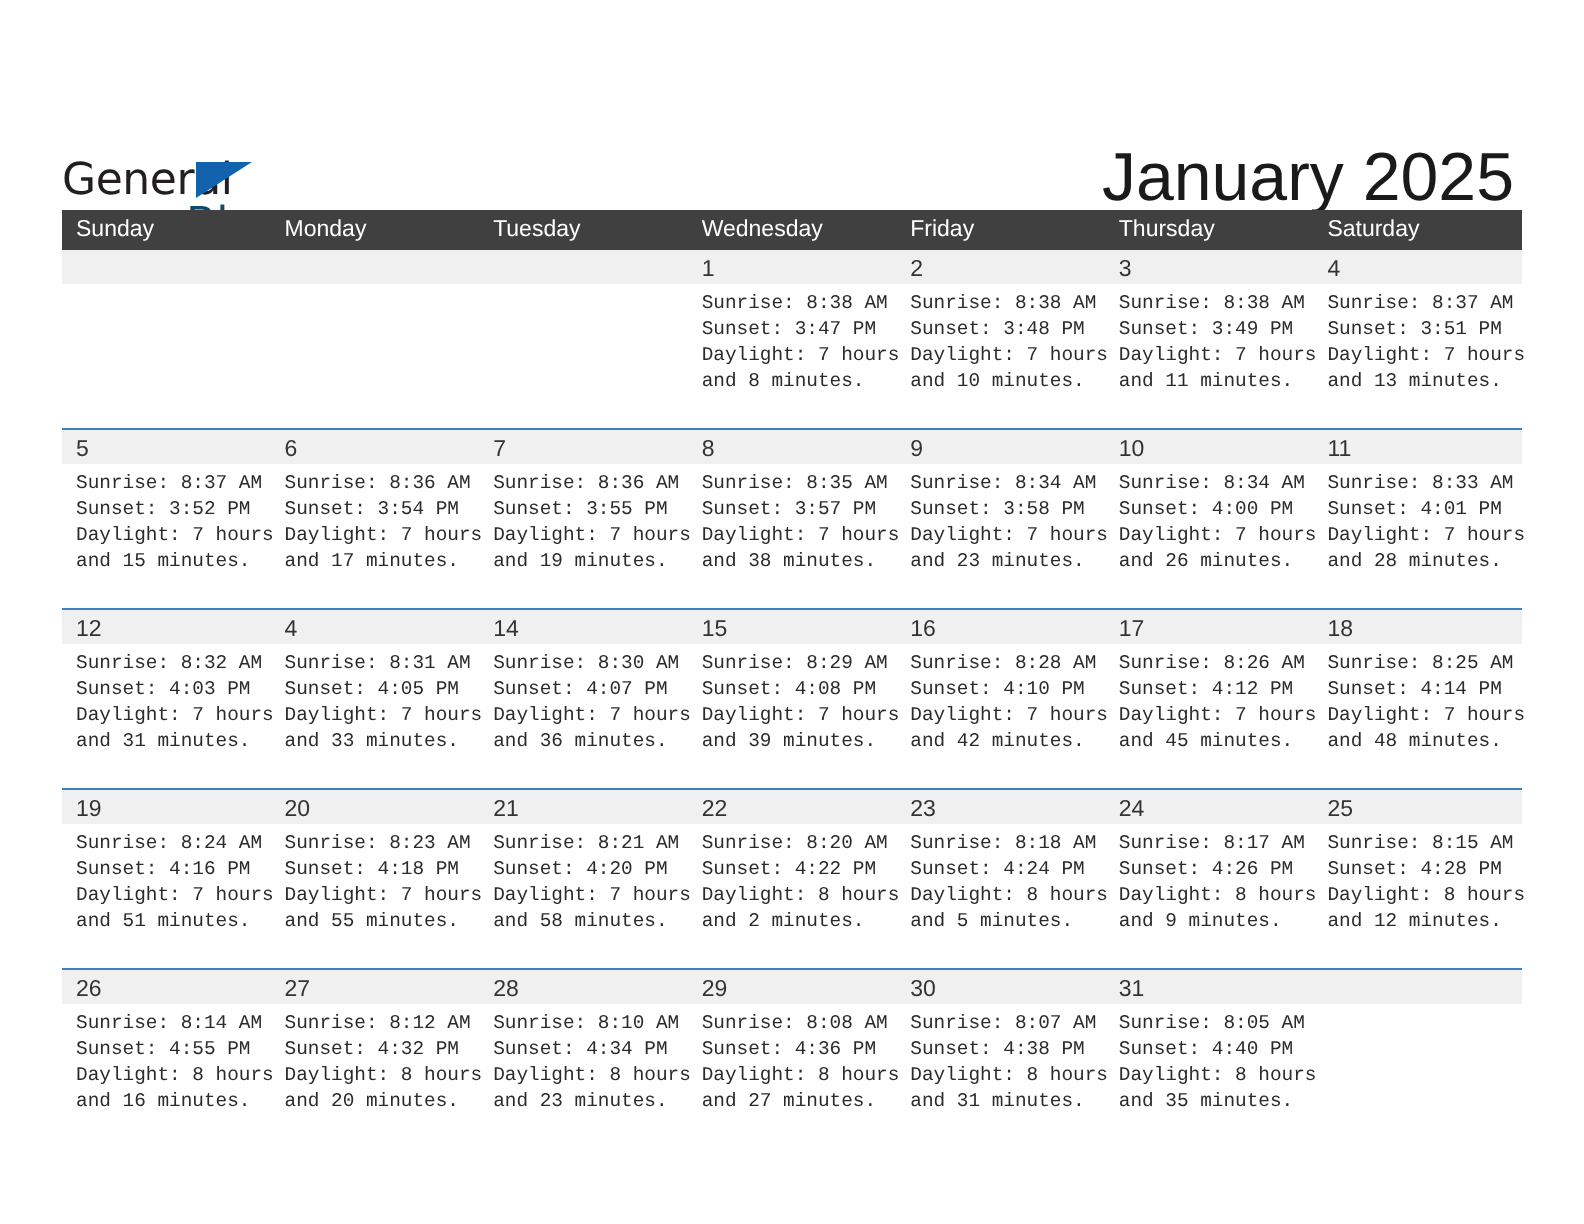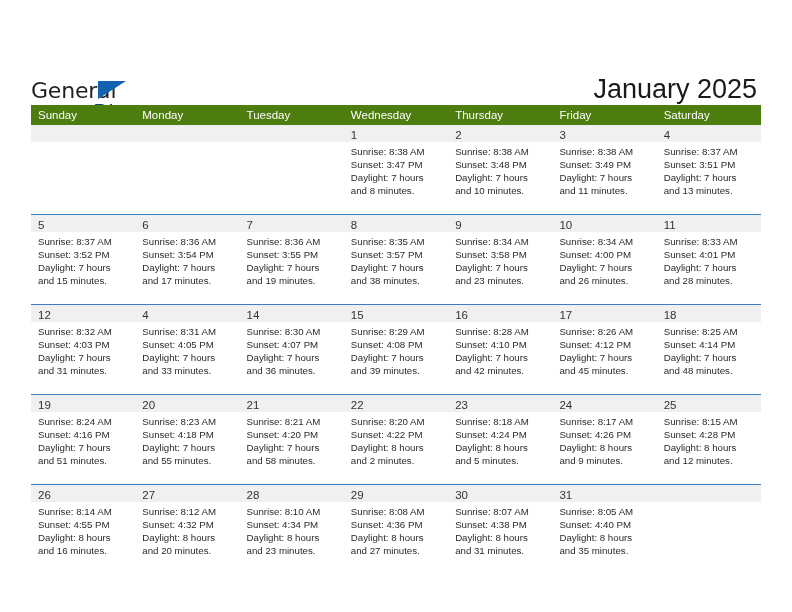--- a/index.html
+++ b/index.html
@@ -68,21 +68,21 @@
     line-height: 26px;
   }
 
   .title-block {
     position: absolute;
     right: 0;
     top: 0;
     text-align: right;
   }
   .cal-title {
-    font-size: 27px;
+    font-size: 34px;
     color: #1a1a1a;
     line-height: 34px;
     white-space: nowrap;
   }
   .cal-subtitle {
     font-size: 10px;
     color: #1a1a1a;
     line-height: 22px;
     margin-top: 4px;
     white-space: nowrap;
@@ -91,21 +91,21 @@
   
   .calendar {
     position: absolute;
     left: 31px;
     top: 105px;
     width: 730px;
   }
 
   .dow-row {
     display: flex;
-    background: #4d7c0f;
+    background: #404040;
     height: 20px;
   }
   .dow-cell {
     flex: 1 1 0;
     color: #ffffff;
     font-size: 11.5px;
     line-height: 20px;
     padding-left: 7px;
     box-sizing: border-box;
     white-space: nowrap;
@@ -137,20 +137,21 @@
     background: #f0f0f0;
   }
   .day-num {
     font-size: 11.5px;
     color: #333333;
     line-height: 17px;
   }
   .day-body {
     padding: 3px 6px 0 7px;
     box-sizing: border-box;
+    font-family: Liberation Mono, monospace;
   }
   .day-line {
     font-size: 9.7px;
     line-height: 13.1px;
     color: #2b2b2b;
     white-space: nowrap;
   }
 </style>
 </head>
 <body>
@@ -171,22 +172,22 @@
     </div>
 
   </div>
 
   <div class="calendar">
     <div class="dow-row" id="dow-row">
         <div class="dow-cell">Sunday</div>
         <div class="dow-cell">Monday</div>
         <div class="dow-cell">Tuesday</div>
         <div class="dow-cell">Wednesday</div>
+        <div class="dow-cell">Friday</div>
         <div class="dow-cell">Thursday</div>
-        <div class="dow-cell">Friday</div>
         <div class="dow-cell">Saturday</div>
       </div>
     <div id="weeks-container">
         <div class="week">
           <div class="week-inner">
             <div class="day-cell empty">
               <div class="day-num-band"><span class="day-num"></span></div>
               <div class="day-body"></div>
             </div>
             <div class="day-cell empty">

